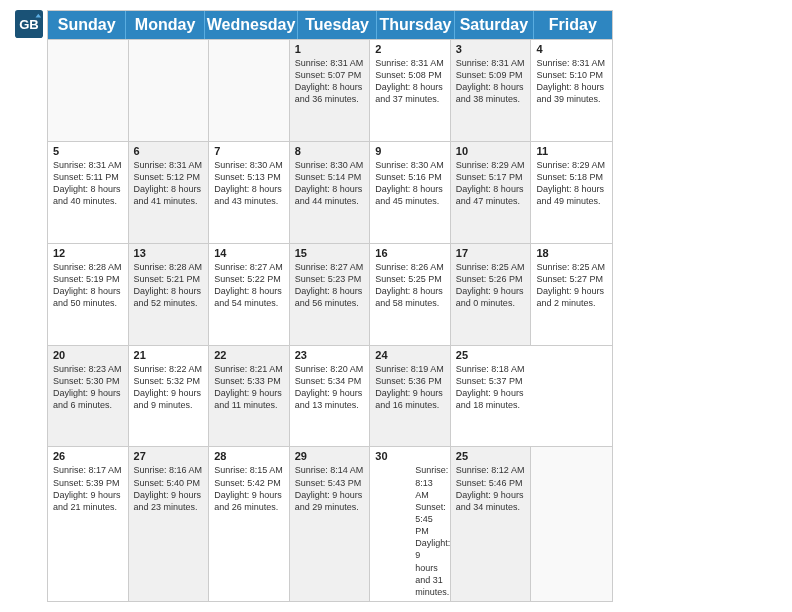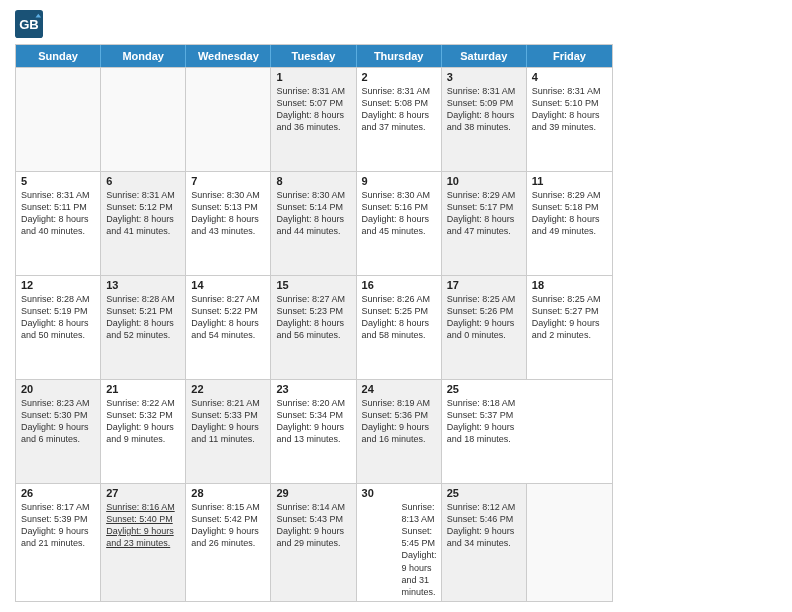--- a/index.html
+++ b/index.html
@@ -8,21 +8,21 @@
       background: #fff;
       width: 792px;
       height: 612px;
       overflow: hidden;
     }
     .page {
       width: 628px;
       height: 612px;
       padding: 10px 15px;
       display: flex;
-      flex-direction: column;
+      flex-direction: row;
     }
     .header {
       display: flex;
       justify-content: space-between;
       align-items: flex-start;
       margin-bottom: 6px;
     }
     .logo {
       display: flex;
       align-items: center;
@@ -59,21 +59,21 @@
       flex-direction: column;
       border: 1px solid #ccc;
     }
     .cal-header-row {
       display: grid;
       grid-template-columns: repeat(7, 1fr);
       background: #2e86c1;
     }
     .cal-header-cell {
       color: #fff;
-      font-size: 11px;
+      font-size: 16px;
       font-weight: bold;
       text-align: center;
       padding: 5px 2px;
       border-right: 1px solid #5aade0;
     }
     .cal-header-cell:last-child { border-right: none; }
     .cal-body {
       flex: 1;
       display: flex;
       flex-direction: column;
@@ -299,21 +299,21 @@
         </div>
         <div class="cal-week">
           <div class="cal-cell">
             <div class="day-num">26</div>
             <div class="cell-text" style="white-space: pre-line;">Sunrise: 8:17 AM
 Sunset: 5:39 PM
 Daylight: 9 hours and 21 minutes.</div>
           </div>
           <div class="cal-cell shaded">
             <div class="day-num">27</div>
-            <div class="cell-text" style="white-space: pre-line; text-decoration: underline;">Sunrise: 8:16 AM
+            <div class="cell-text" style="white-space: pre-line;">Sunrise: 8:16 AM
 Sunset: 5:40 PM
 Daylight: 9 hours and 23 minutes.</div>
           </div>
           <div class="cal-cell">
             <div class="day-num">28</div>
             <div class="cell-text" style="white-space: pre-line;">Sunrise: 8:15 AM
 Sunset: 5:42 PM
 Daylight: 9 hours and 26 minutes.</div>
           </div>
           <div class="cal-cell shaded">

